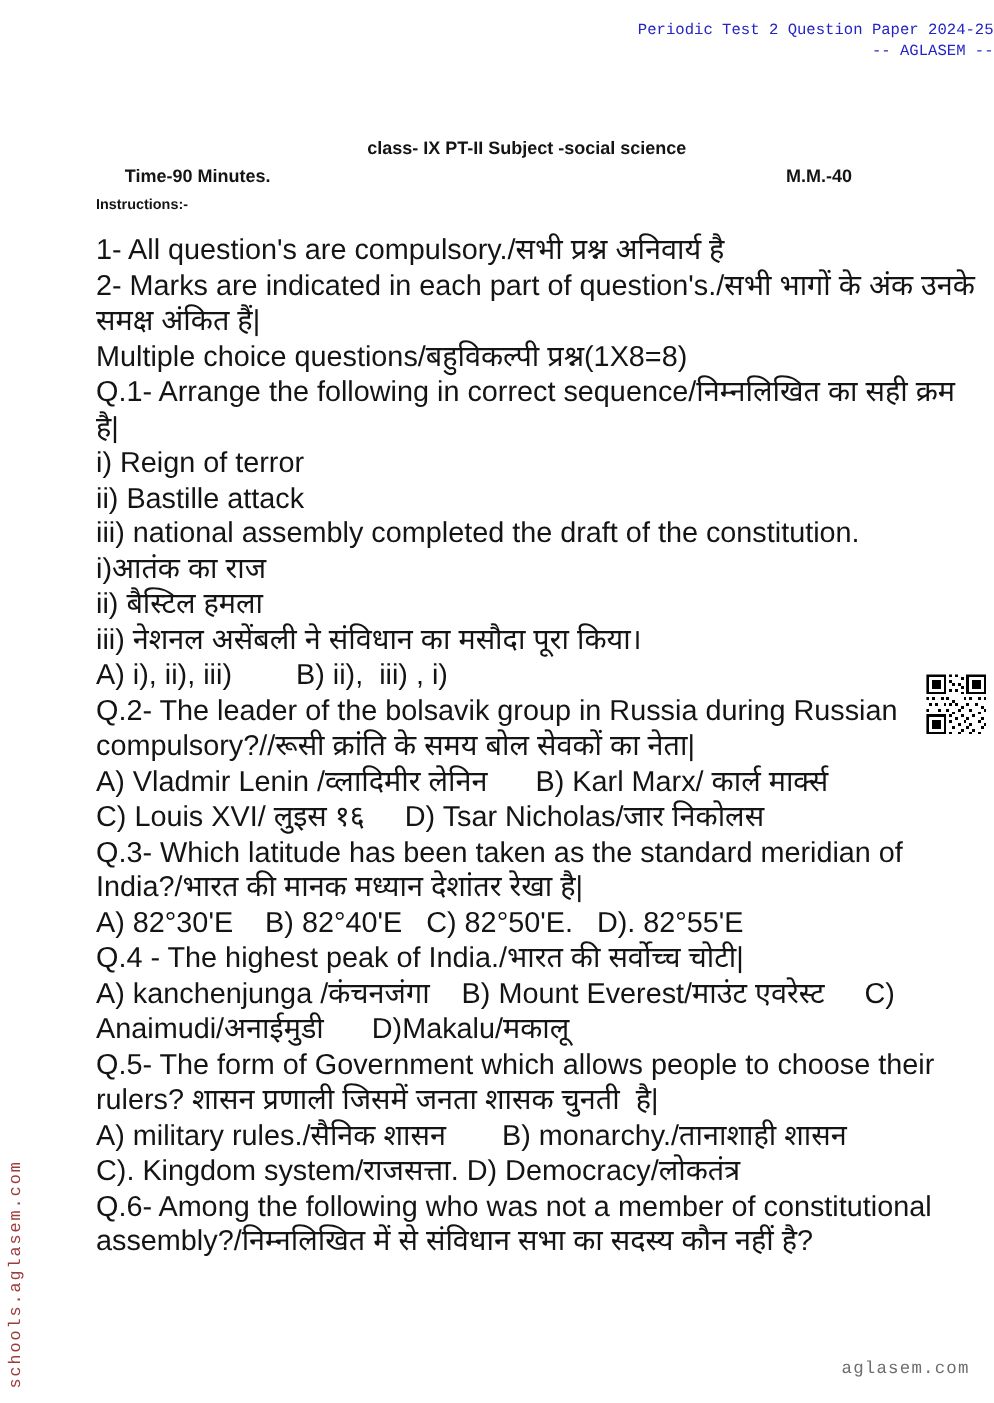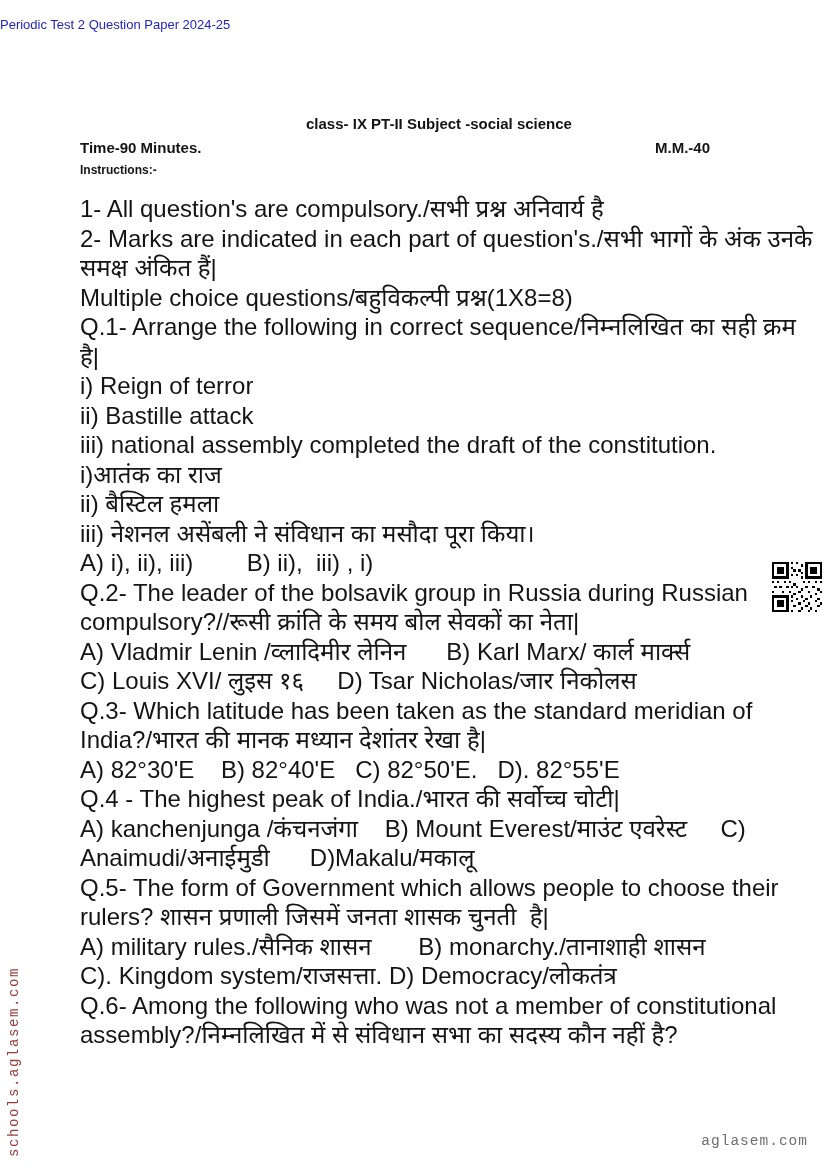--- a/index.html
+++ b/index.html
@@ -9,42 +9,43 @@
     position: relative;
     overflow: hidden;
     font-family: "Liberation Sans", sans-serif;
     color: #141414;
   }
 
   
   .top-watermark {
     position: absolute;
     top: 16px; left: 0; width: 100%;
-    text-align: left;
+    text-align: right;
     color: #2424c4;
     font-size: 13px;
     line-height: 18px;
+    font-family: Liberation Mono, monospace;
   }
 
   
   .paper-title {
     position: absolute;
     top: 115px; left: 0; width: 100%;
     text-align: center;
     font-weight: bold;
     font-size: 15px;
     margin-left: 25px;
   }
   .time-row {
     position: absolute;
     top: 139px; left: 0; width: 828px;
     box-sizing: border-box;
     display: flex;
     justify-content: space-between;
-    padding: 0 118px 0 80px;
+    padding: 0 118px 0 104px;
     font-weight: bold;
     font-size: 15px;
   }
   .instructions-label {
     position: absolute;
     top: 163px; left: 80px;
     font-weight: bold;
     font-size: 12px;
   }
 
@@ -91,20 +92,21 @@
     letter-spacing: 1px;
     color: #6e6e6e;
     margin-left: 22px;
   }
 </style>
 </head>
 <body>
 
 <div class="top-watermark">
   <div>Periodic Test 2 Question Paper 2024-25</div>
+  <div>-- AGLASEM --</div>
 </div>
 
 <div class="paper-title">class- IX PT-II  Subject -social science</div>
 <div class="time-row">
   <span>Time-90 Minutes.</span>
   <span>M.M.-40</span>
 </div>
 <div class="instructions-label">Instructions:-</div>
 
 <div class="page-body">

